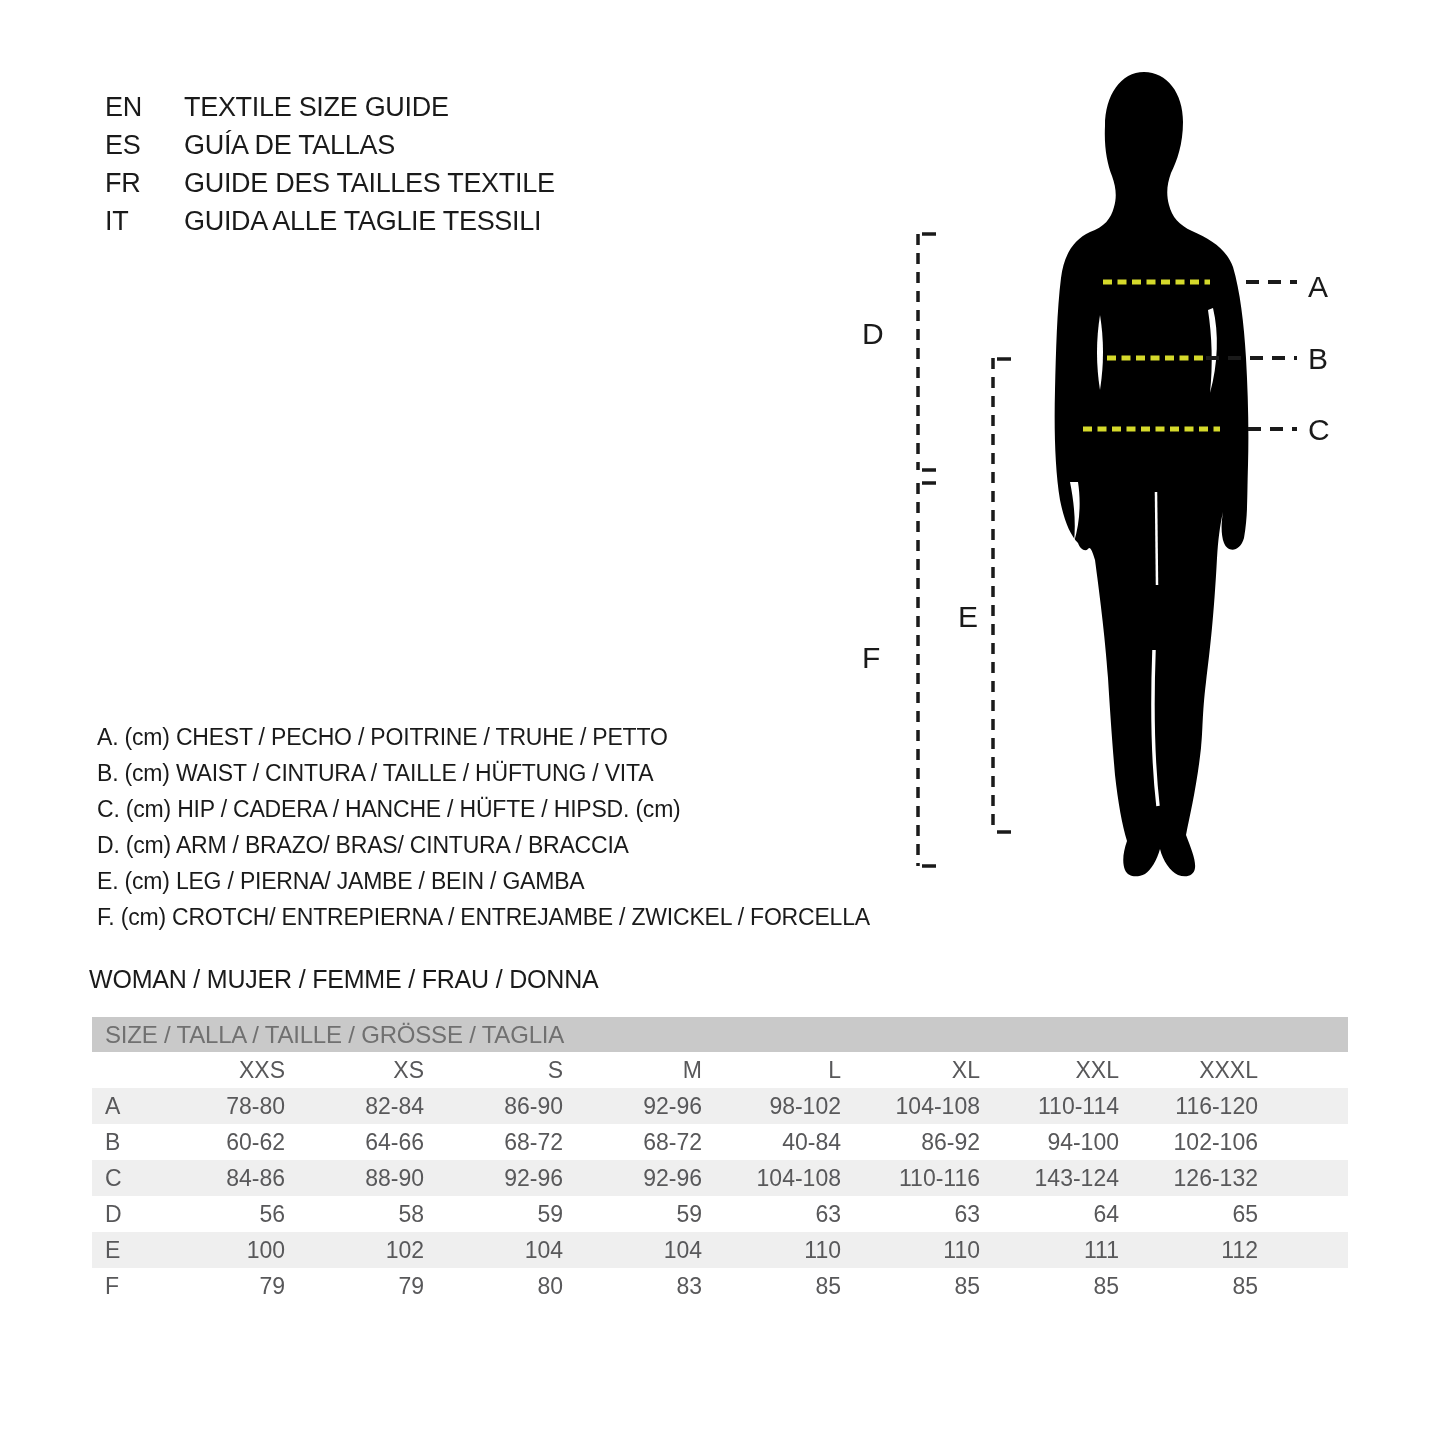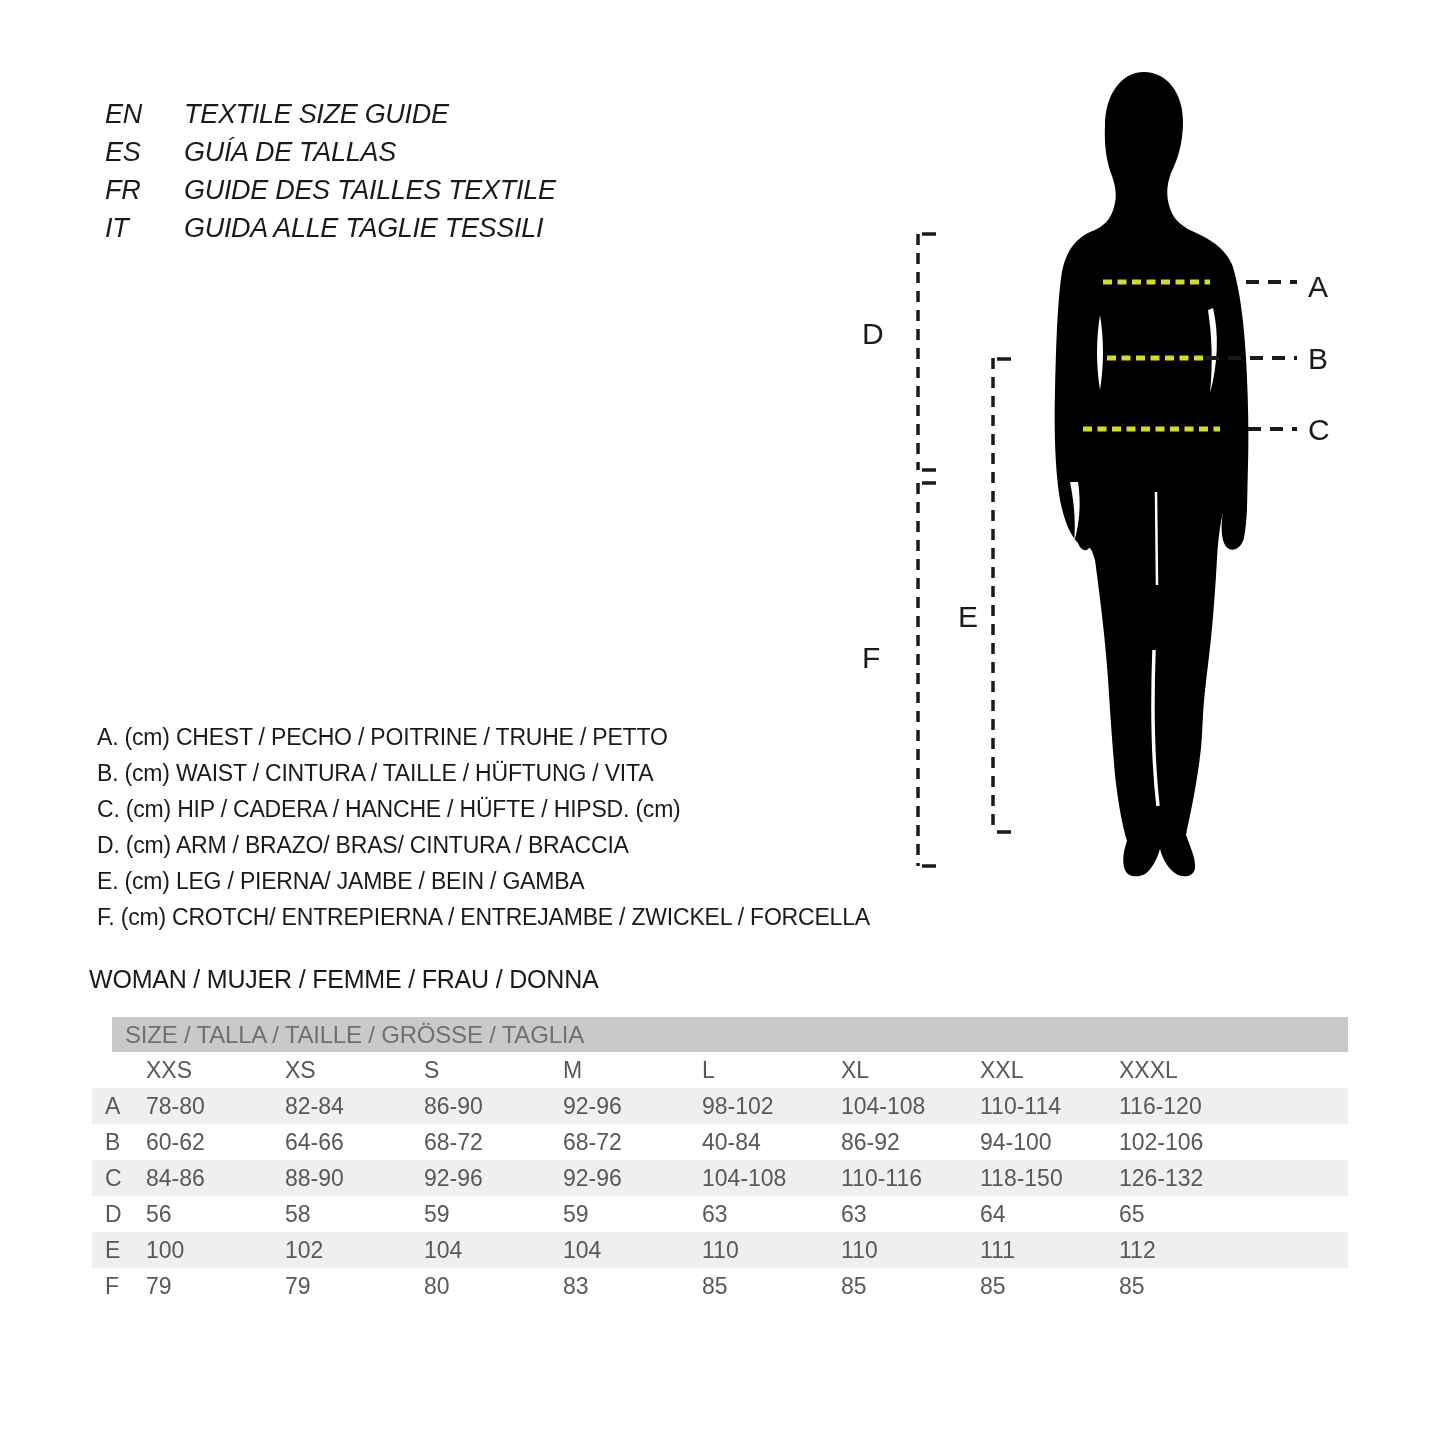--- a/index.html
+++ b/index.html
@@ -2,34 +2,34 @@
 <html><head>
 <meta charset="utf-8">
 <style>
   html,body{margin:0;padding:0;background:#ffffff;}
   .page{
     position:relative;width:1445px;height:1444px;background:#ffffff;overflow:hidden;
     font-family:"Liberation Sans", sans-serif;color:#1a1a1a;
   }
   
   .lang-block{position:absolute;left:105px;top:92px;}
-  .lang-row{display:flex;height:38px;align-items:flex-end;font-size:27px;letter-spacing:-0.3px;font-style:italic;}
+  .lang-row{display:flex;height:38px;align-items:flex-start;font-size:27px;letter-spacing:-0.3px;}
   .lang-code{width:79px;flex:0 0 79px;}
   
   .measure-list{position:absolute;left:97px;top:719px;}
   .m-item{height:36px;display:flex;align-items:center;font-size:23px;letter-spacing:-0.2px;}
   
   .gender{position:absolute;left:89px;top:965px;font-size:25px;letter-spacing:-0.2px;}
   
   .size-table{position:absolute;left:92px;top:1017px;width:1256px;}
-  .band{height:35px;line-height:35px;background:#c9c9c9;color:#707070;font-size:24px;padding-left:13px;box-sizing:border-box;letter-spacing:-0.2px;margin-left:20px;}
+  .band{height:35px;line-height:35px;background:#c9c9c9;color:#707070;font-size:24px;padding-left:13px;box-sizing:border-box;letter-spacing:-0.2px;}
   .trow{display:grid;grid-template-columns:54px repeat(8,139px) 1fr;height:36px;align-items:center;color:#58585a;font-size:23px;}
   .trow.alt{background:#efefef;}
   .trow .rl{padding-left:13px;text-align:left;}
-  .trow .cell{text-align:left;}
+  .trow .cell{text-align:right;}
   
   .figure{position:absolute;left:840px;top:60px;width:560px;height:840px;}
   .figure text{font-family:"Liberation Sans", sans-serif;font-size:30px;fill:#1a1a1a;}
 </style>
 </head>
 <body>
 
 <div class="page">
 
   <div class="lang-block">
@@ -177,21 +177,21 @@
     </div>
 
     <div class="trow alt">
       <span class="rl">C</span>
       <span class="cell">84-86</span>
       <span class="cell">88-90</span>
       <span class="cell">92-96</span>
       <span class="cell">92-96</span>
       <span class="cell">104-108</span>
       <span class="cell">110-116</span>
-      <span class="cell">118-150</span>
+      <span class="cell">143-124</span>
       <span class="cell">126-132</span>
       <span></span>
     </div>
 
     <div class="trow">
       <span class="rl">D</span>
       <span class="cell">56</span>
       <span class="cell">58</span>
       <span class="cell">59</span>
       <span class="cell">59</span>

